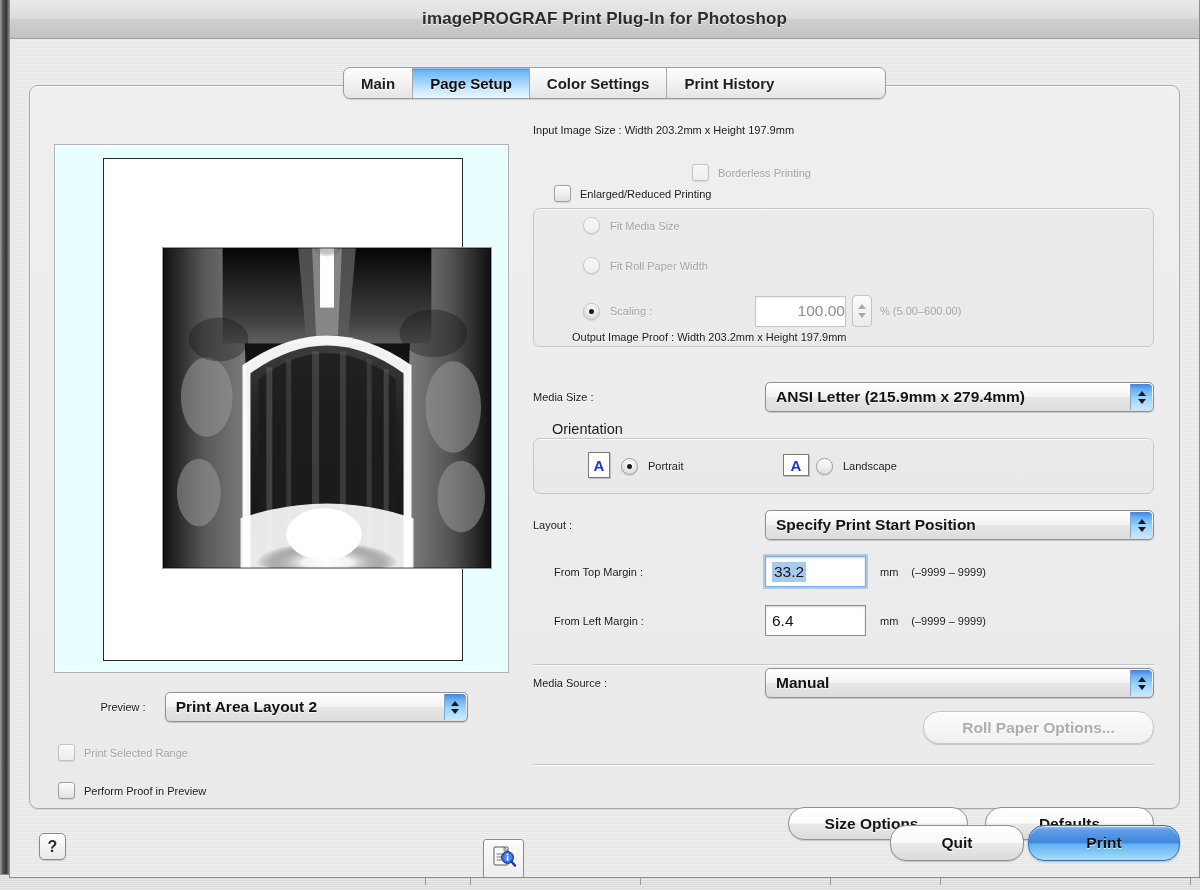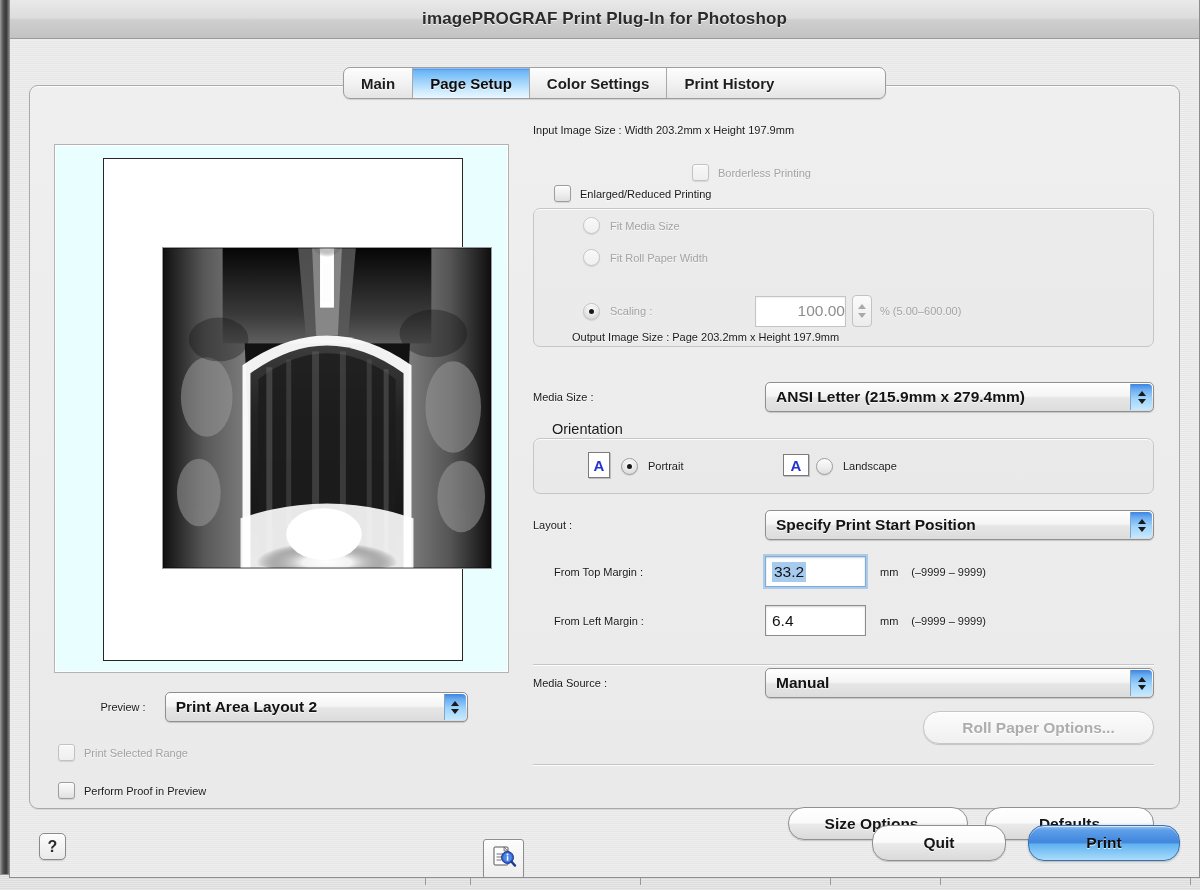--- a/index.html
+++ b/index.html
@@ -426,39 +426,39 @@
         <span class="lbl" style="margin-left:9px;">Enlarged/Reduced Printing</span>
       </div>
 
       <div class="groupbox" style="position:absolute; left:503px; top:122px; width:621px; height:139px;">
 
         <div class="row" style="position:absolute; left:49px; top:8px;">
           <span class="rd dim"></span>
           <span class="lbl dim" style="margin-left:10px;">Fit Media Size</span>
         </div>
 
-        <div class="row" style="position:absolute; left:49px; top:40px;">
+        <div class="row" style="position:absolute; left:49px; top:48px;">
           <span class="rd dim"></span>
           <span class="lbl dim" style="margin-left:10px;">Fit Roll Paper Width</span>
         </div>
 
         <div class="row" style="position:absolute; left:49px; top:86px;">
           <span class="rd dim on"></span>
           <span class="lbl dim" style="margin-left:10px; width:145px;">Scaling :</span>
           <span class="tfield disabled" style="width:91px; justify-content:flex-end; padding-right:0;">
             <span>100.00</span>
           </span>
           <span class="stepper" style="margin-left:6px;">
             <i class="up"></i>
               <i class="dn"></i>
           </span>
           <span class="lbl dim" style="margin-left:8px;">% (5.00–600.00)</span>
         </div>
 
-        <div class="lbl" style="position:absolute; left:38px; top:122px;">Output Image Size : Page 203.2mm x Height 197.9mm</div>
+        <div class="lbl" style="position:absolute; left:38px; top:122px;">Output Image Proof : Width 203.2mm x Height 197.9mm</div>
       </div>
 
       <div class="row" style="position:absolute; left:503px; top:296px; width:621px;">
         <div class="lbl" style="width:232px;">Media Size :</div>
         <div class="popup" style="width:389px;">
           <span class="pv">ANSI Letter (215.9mm x 279.4mm)</span>
           <span class="arrowbox">
             <i class="up"></i>
               <i class="dn"></i>
           </span>
@@ -531,17 +531,17 @@
 
       <div class="btn" style="position:absolute; left:955px; top:721px; width:169px;">Defaults</div>
       <div class="btn" style="position:absolute; left:758px; top:721px; width:180px;">Size Options...</div>
 
     </div>
 
     <div id="help-btn">
       <span>?</span>
     </div>
 
-    <div class="btn" style="position:absolute; right:193px; bottom:16px; width:134px; height:36px;">Quit</div>
+    <div class="btn" style="position:absolute; right:175px; bottom:16px; width:134px; height:36px;">Quit</div>
     <div class="btn default" style="position:absolute; right:19px; bottom:16px; width:152px; height:36px;">Print</div>
 
   </div>
 </div>
 
 </body></html>

